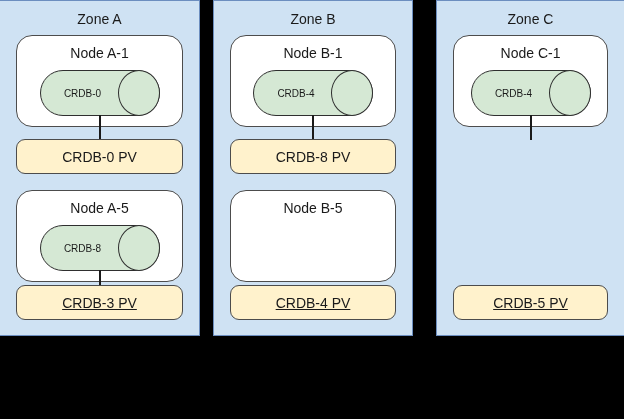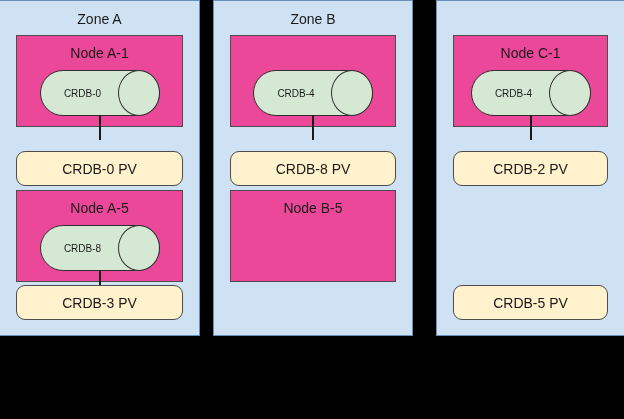--- a/index.html
+++ b/index.html
@@ -45,23 +45,23 @@
     width: 100%;
     text-align: center;
     font-size: 14px;
     color: #1a1a1a;
     line-height: 17px;
   }
 
   
   .node {
     position: absolute;
-    background: #ec4899;
+    background: #ffffff;
     border: 1px solid #4c4c4c;
-    border-radius: 0;
+    border-radius: 16px;
     box-sizing: border-box;
   }
   .node-title {
     position: absolute;
     top: 9px;
     left: 0;
     width: 100%;
     text-align: center;
     font-size: 14px;
     color: #1a1a1a;
@@ -138,22 +138,22 @@
     background: #fff2cc;
     border: 1px solid #4c4c4c;
     border-radius: 9px;
     box-sizing: border-box;
     display: flex;
     align-items: center;
     justify-content: center;
     font-size: 14px;
     color: #1a1a1a;
   }
-  .pv-row1 { top: 138px; margin-top: 12px; }
-  .pv-row2 { top: 284px; }
+  .pv-row1 { top: 138px; }
+  .pv-row2 { top: 284px; text-decoration: underline; }
 </style>
 </head>
 <body>
 
 <div id="canvas">
 
   <div class="zone" id="zone-a">
     <div class="zone-title">Zone A</div>
 
     <div class="node node-wide node-row1">
@@ -176,43 +176,45 @@
       </div>
     </div>
     <div class="connector conn-row2"></div>
     <div class="pv pv-row2">CRDB-3 PV</div>
   </div>
 
   <div class="zone" id="zone-b">
     <div class="zone-title">Zone B</div>
 
     <div class="node node-wide node-row1">
+      <div class="node-title">Node B-1</div>
       <div class="cyl">
         <div class="cyl-body"></div>
         <div class="cyl-cap"></div>
         <div class="cyl-label">CRDB-4</div>
       </div>
     </div>
     <div class="connector conn-row1"></div>
     <div class="pv pv-row1">CRDB-8 PV</div>
 
     <div class="node node-wide node-row2">
       <div class="node-title">Node B-5</div>
     </div>
+    <div class="pv pv-row2">CRDB-4 PV</div>
   </div>
 
   <div class="zone" id="zone-c">
+    <div class="zone-title">Zone C</div>
 
     <div class="node node-wide node-row1">
       <div class="node-title">Node C-1</div>
       <div class="cyl">
         <div class="cyl-body"></div>
         <div class="cyl-cap"></div>
         <div class="cyl-label">CRDB-4</div>
       </div>
     </div>
     <div class="connector conn-row1"></div>
-    <div class="pv pv-row1">CRDB-2 PV</div>
 
     <div class="pv pv-row2">CRDB-5 PV</div>
   </div>
 
 </div>
 
 </body></html>

